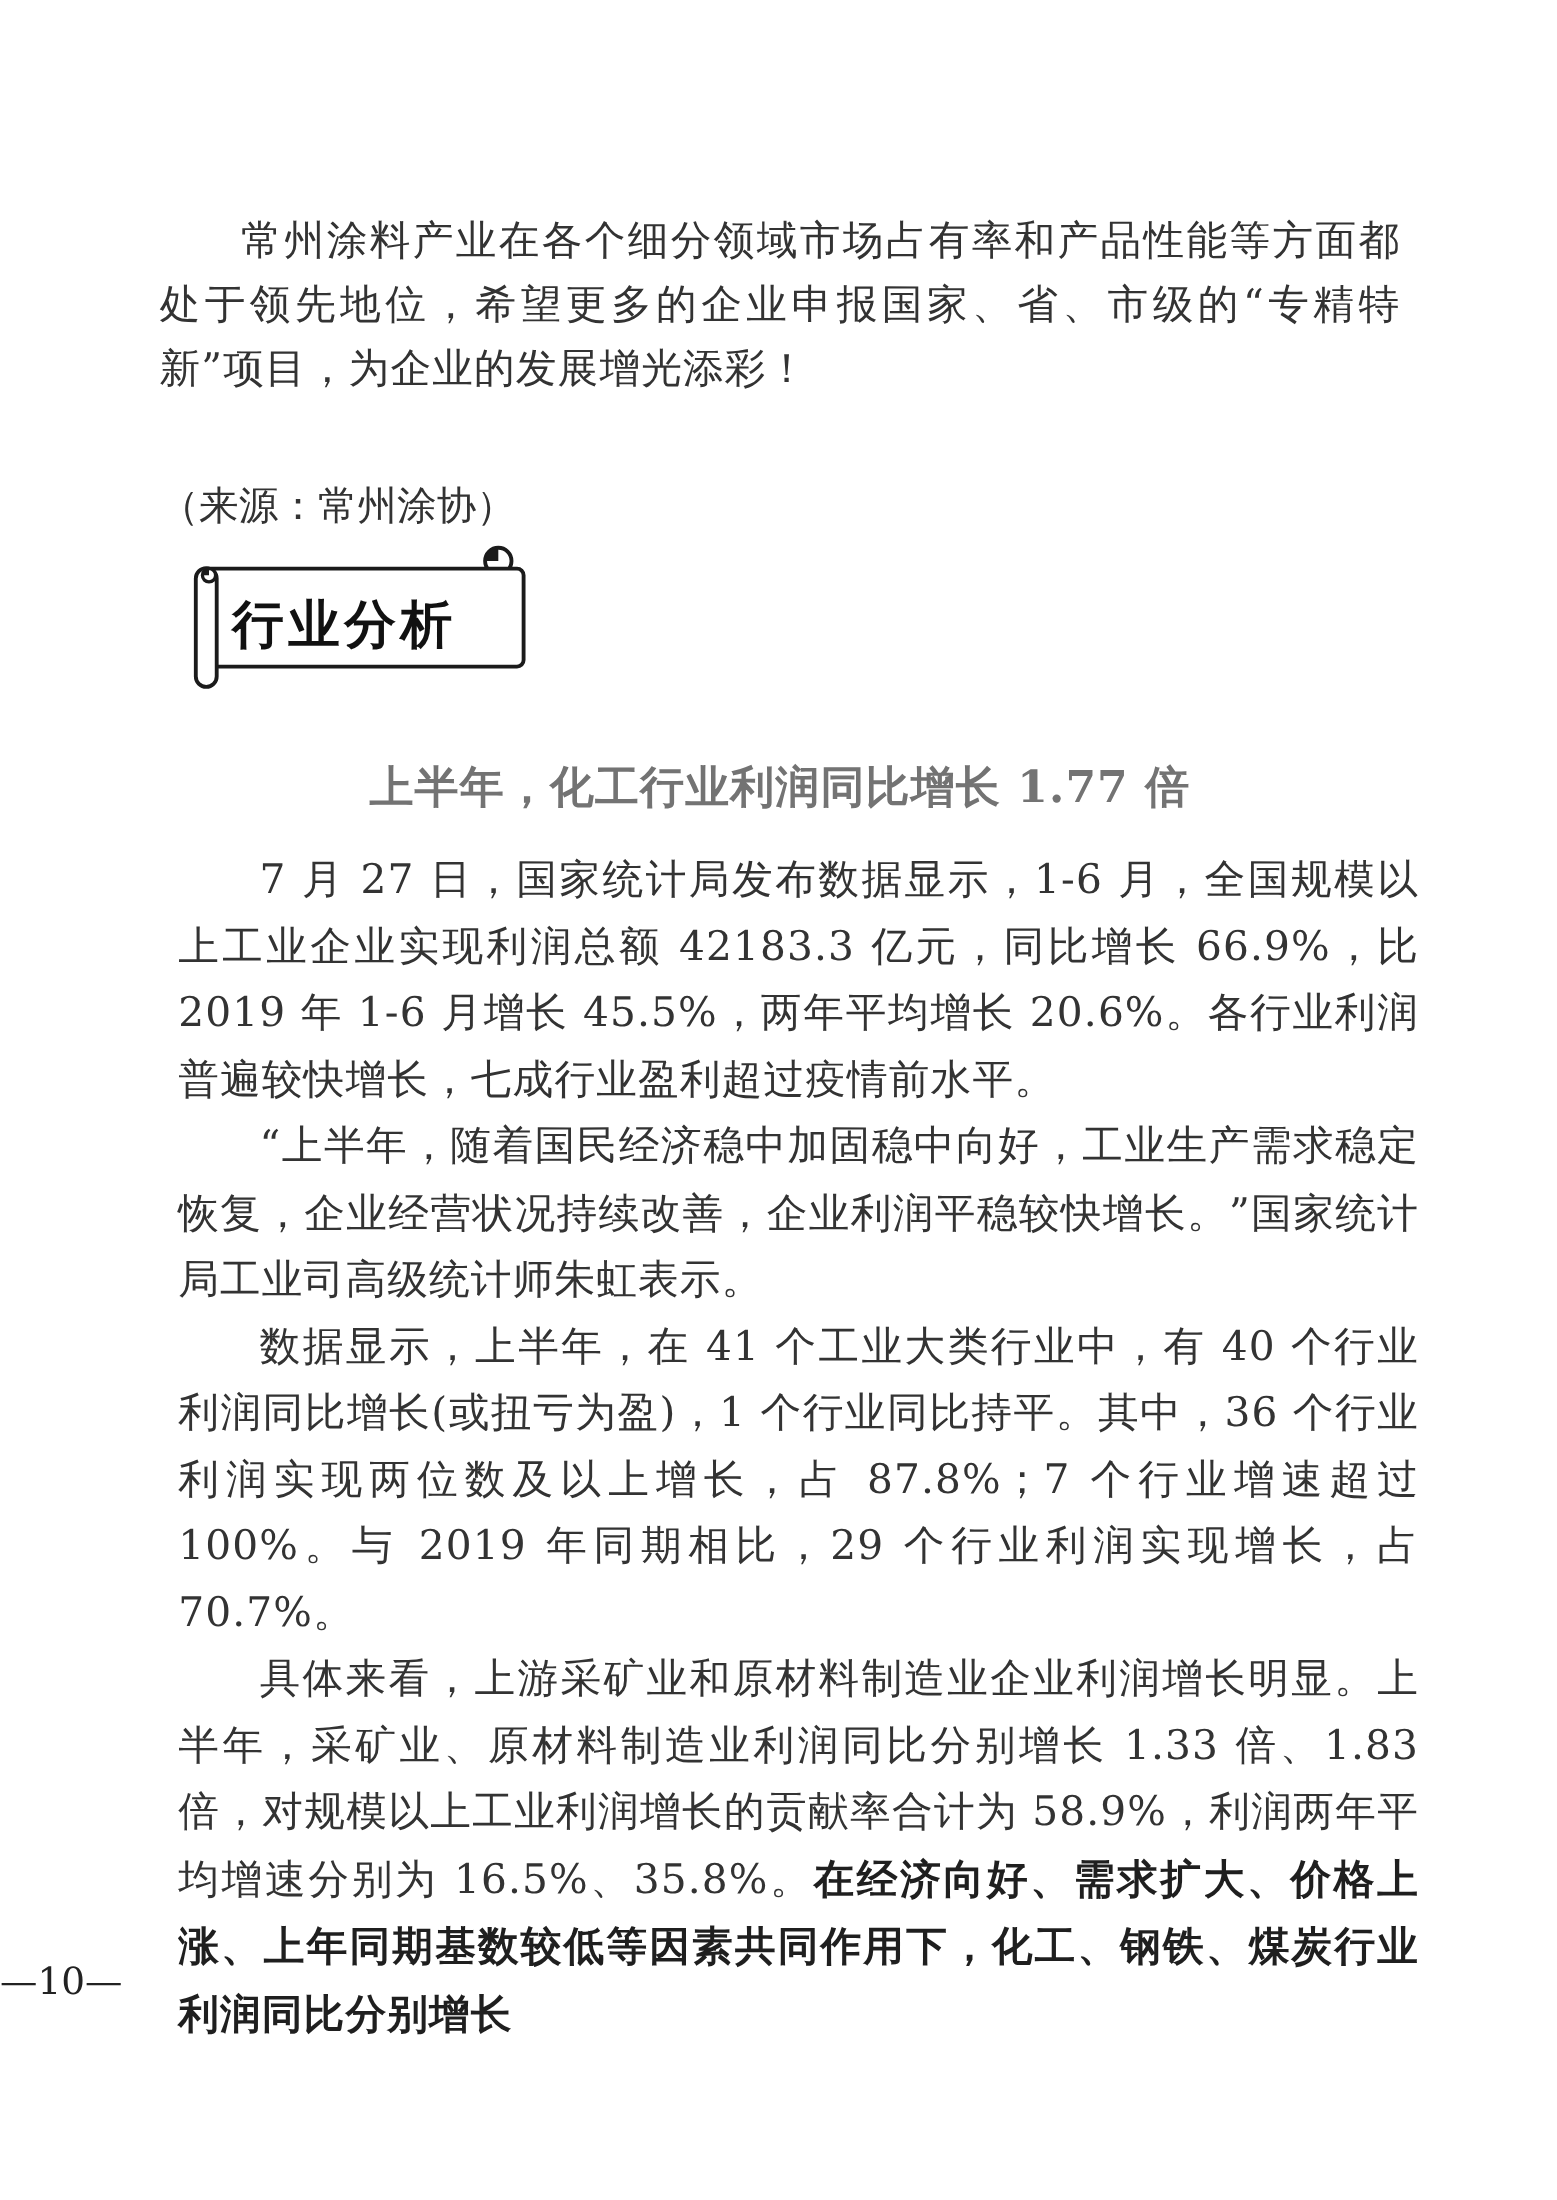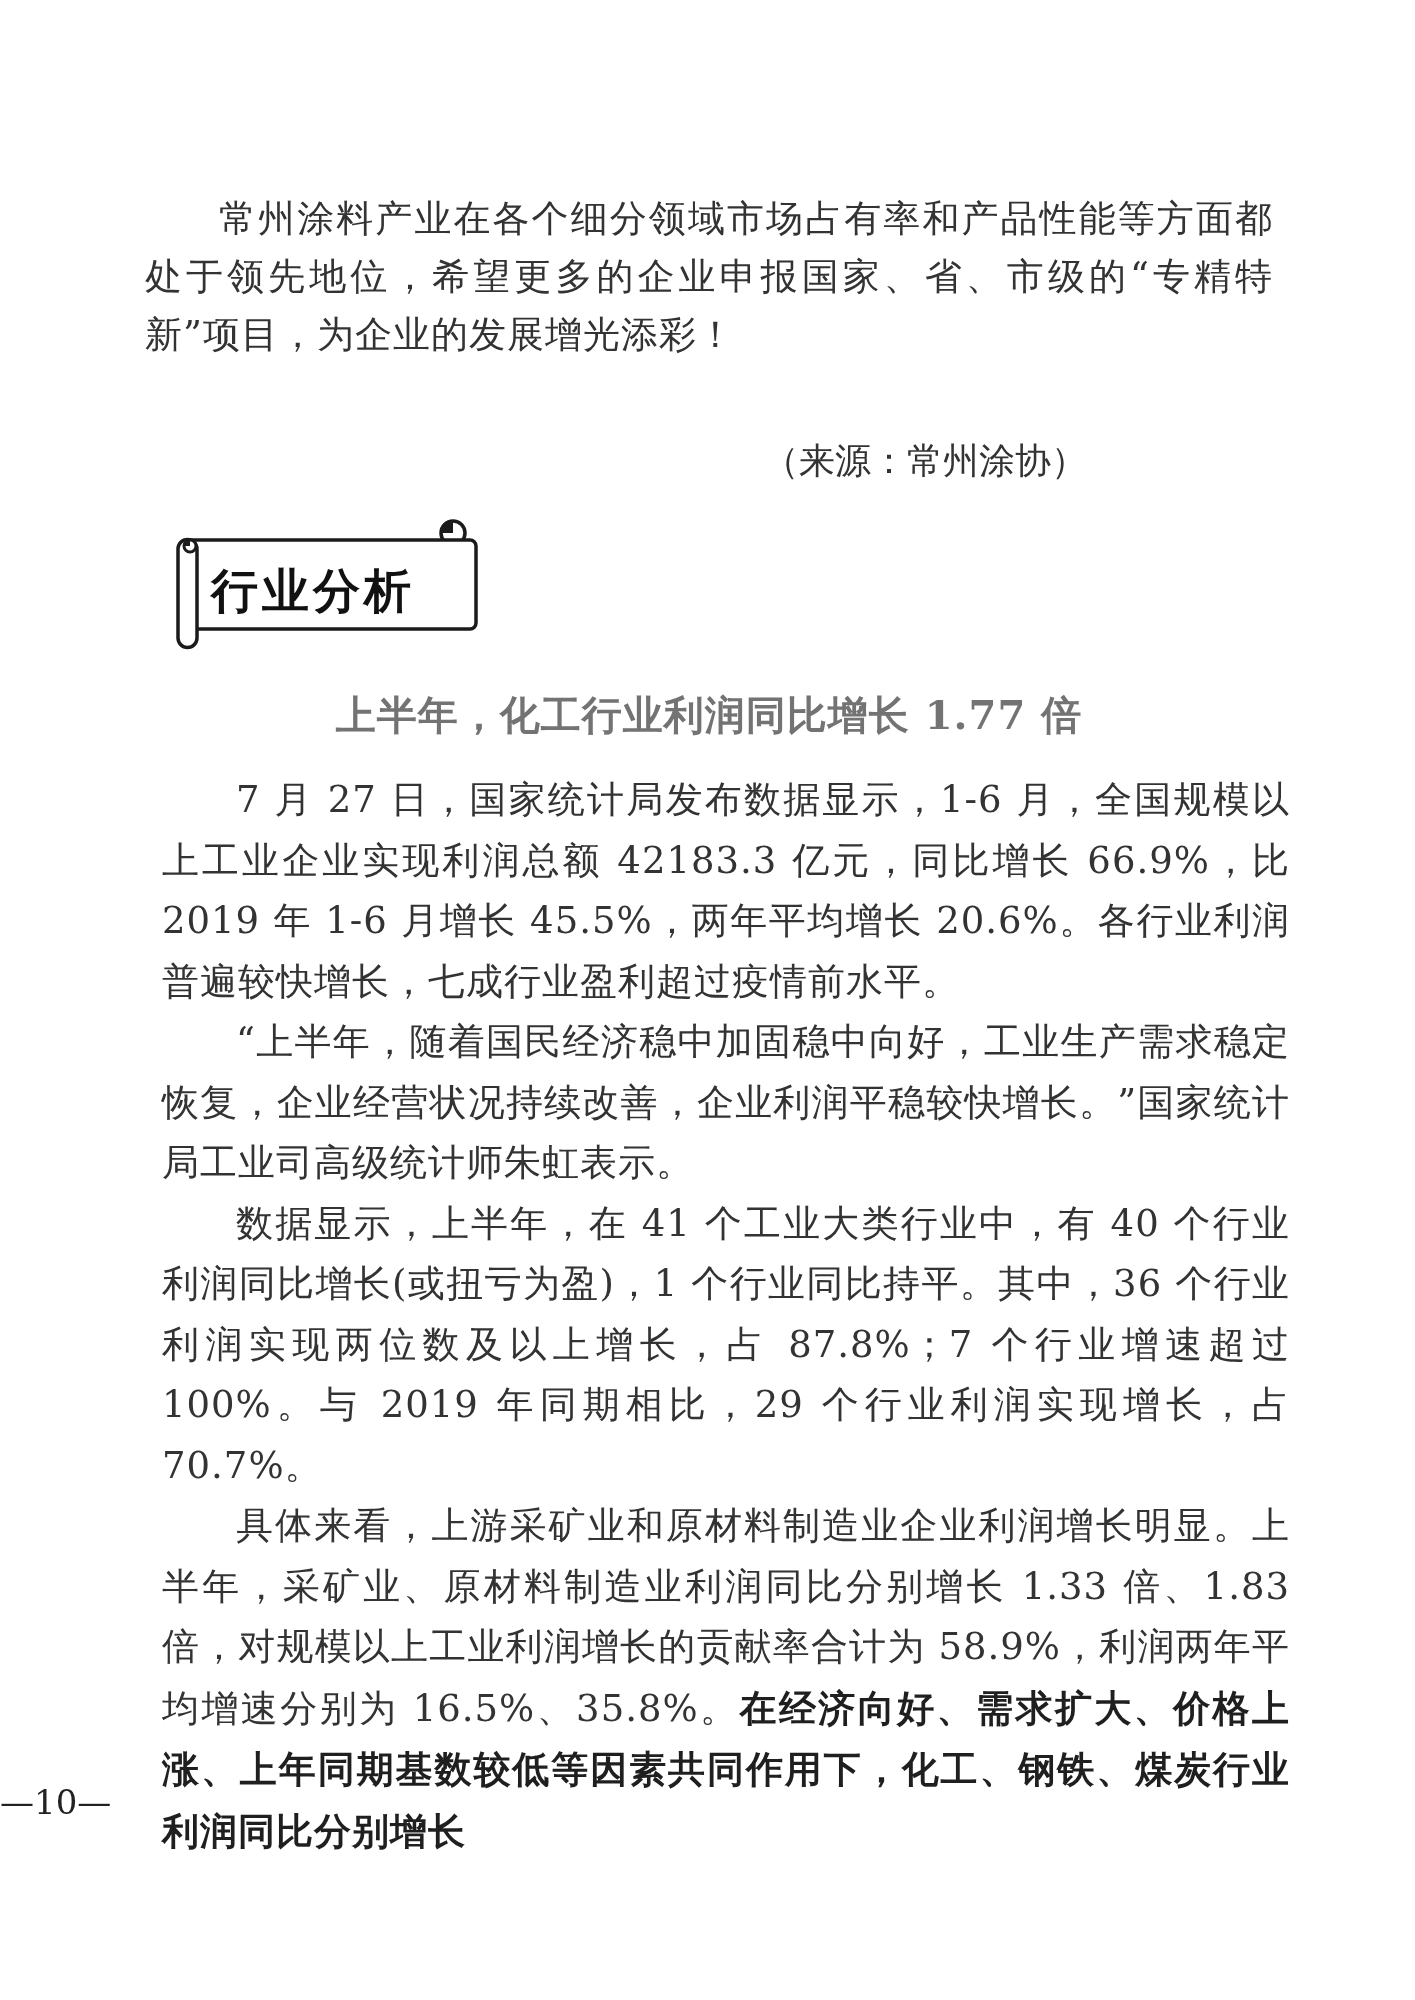--- a/index.html
+++ b/index.html
@@ -19,26 +19,26 @@
     top:190px; left:145px; width:1128px;
     font-size:37px; line-height:58px;
     text-align:justify;
     text-indent:74px;
     letter-spacing:1px;
   }
   .source-line {
     position:absolute;
     top:432px; left:145px; width:1128px;
     font-size:36px; line-height:58px;
-    text-align:right;
+    text-align:left;
     padding-right:186px;
   }
   .banner {
     position:absolute;
-    top:516px; left:143px;
+    top:493px; left:143px;
     width:340px; height:140px;
   }
   .banner svg { position:absolute; top:0; left:0; }
   .banner-label {
     position:absolute;
     top:44px; left:60px; width:220px;
     text-align:center;
     font-family:"DejaVu Sans","Liberation Sans",sans-serif;
     font-size:47px; font-weight:bold;
     letter-spacing:4px;

